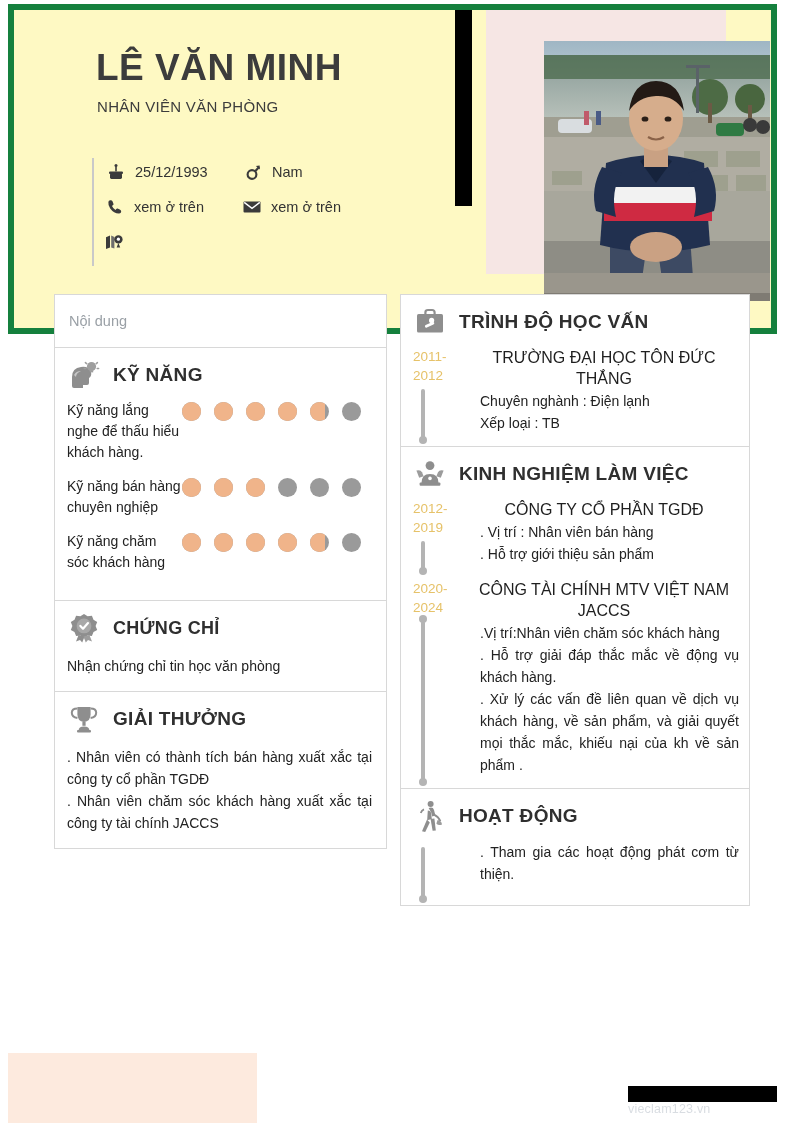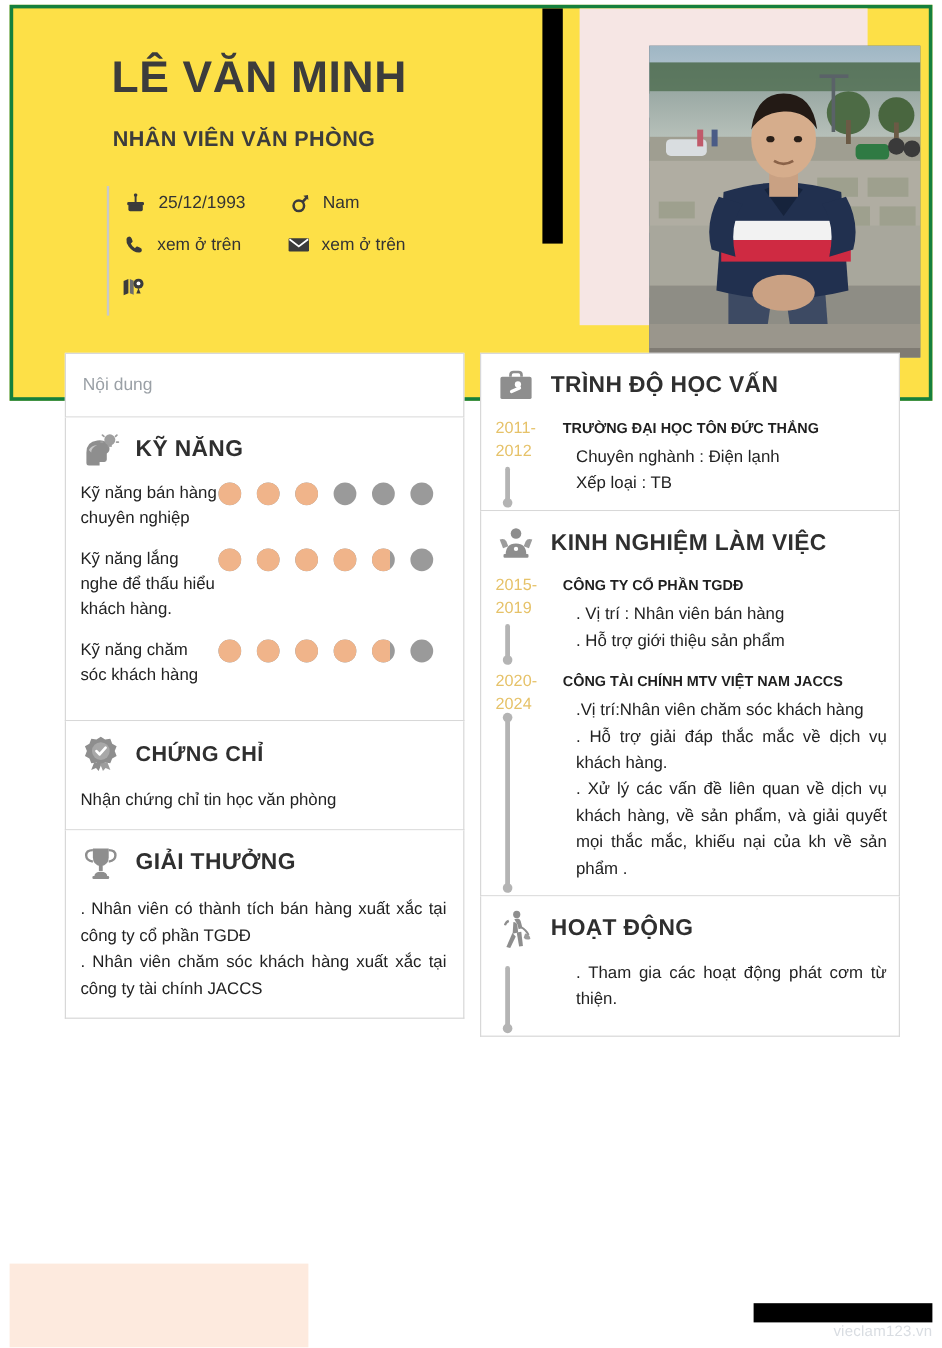--- a/index.html
+++ b/index.html
@@ -11,22 +11,22 @@
     position:relative;
   }
   .page{
     position:absolute;left:0;top:0;width:785px;height:1123px;
     background:#ffffff;
   }
 
   
   .header{
     position:absolute;left:8px;top:4px;width:769px;height:330px;
-    background:#fde047;
-    border:3px solid #15803d;
+    background:#fef9c3;
+    border:6px solid #15803d;
     box-sizing:border-box;
     overflow:hidden;
   }
   .hdr-blackbar{
     position:absolute;left:441px;top:-2px;width:17px;height:198px;
     background:#000000;
   }
   .hdr-pinkblock{
     position:absolute;left:472px;top:-2px;width:240px;height:266px;
     background:#f6e6e4;
@@ -37,22 +37,22 @@
     background:#6d7f8c;
   }
   .hdr-photo svg{display:block;}
 
   .name{
     position:absolute;left:82px;top:37px;
     font-size:37px;font-weight:bold;letter-spacing:.5px;
     color:#3c3c3c;white-space:nowrap;
   }
   .job-title{
-    position:absolute;left:83px;top:99px;
-    font-size:18px;font-weight:bold;letter-spacing:.3px;
+    position:absolute;left:83px;top:88px;
+    font-size:15px;font-weight:normal;letter-spacing:.3px;
     color:#3c3c3c;white-space:nowrap;
   }
   .contact-wrap{
     position:absolute;left:78px;top:148px;width:380px;
   }
   .contact-rule{
     position:absolute;left:78px;top:148px;width:2px;height:108px;
     background:#c9c9c9;
   }
   .c-row{position:relative;height:35px;}
@@ -136,38 +136,38 @@
     position:relative;
   }
   .tl-line:after{
     content:"";position:absolute;left:-2px;bottom:-4px;width:8px;height:8px;border-radius:50%;background:#b4b4b4;
   }
   .tl-line.topdot:before{
     content:"";position:absolute;left:-2px;top:-6px;width:8px;height:8px;border-radius:50%;background:#b4b4b4;
   }
   .tl-body{flex:1 1 auto;padding-left:10px;padding-bottom:6px;}
   .tl-org{
-    font-size:12px;font-weight:bold;color:#1f1f1f;line-height:21px;margin-bottom:1px;
+    font-size:16px;font-weight:normal;color:#1f1f1f;line-height:21px;margin-bottom:1px;text-align:center;
   }
   .tl-line-item{
     font-size:14px;line-height:22px;color:#222;text-align:justify;margin-left:11px;
   }
 
   
   .peach-block{
     position:absolute;left:8px;top:1053px;width:249px;height:70px;
     background:#fdeade;
   }
   .footer-bar{
     position:absolute;left:628px;top:1086px;width:149px;height:16px;
     background:#000000;
   }
   .watermark{
     position:absolute;left:628px;top:1102px;width:149px;
-    text-align:right;font-size:12.5px;color:#d9dde2;letter-spacing:.2px;
+    text-align:left;font-size:12.5px;color:#d9dde2;letter-spacing:.2px;
   }
 </style>
 </head>
 <body>
 
 <div class="page">
 
   <div class="header">
 
     <div class="hdr-blackbar"></div>
@@ -330,59 +330,59 @@
               <line x1="29.4" y1="1.6" x2="28.3" y2="2.6"></line>
               <line x1="16.2" y1="7.4" x2="17.6" y2="7.4"></line>
               <line x1="30.6" y1="7.4" x2="29.2" y2="7.4"></line>
             </g>
           </svg>
         </span>
         <span class="sec-title">KỸ NĂNG</span>
       </div>
       <div class="skills-body">
         <div class="skill-row">
+          <div class="skill-label">Kỹ năng lắng nghe để thấu hiểu khách hàng.</div>
+          <div class="skill-dots">
+            <span class="dot">
+                <span class="fill" style="width:100%"></span>
+              </span>
+            <span class="dot">
+                <span class="fill" style="width:100%"></span>
+              </span>
+            <span class="dot">
+                <span class="fill" style="width:100%"></span>
+              </span>
+            <span class="dot">
+                <span class="fill" style="width:100%"></span>
+              </span>
+            <span class="dot">
+                <span class="fill" style="width:80%"></span>
+              </span>
+            <span class="dot">
+                <span class="fill" style="width:0%"></span>
+              </span>
+          </div>
+        </div>
+        <div class="skill-row">
           <div class="skill-label">Kỹ năng bán hàng chuyên nghiệp</div>
           <div class="skill-dots">
             <span class="dot">
                 <span class="fill" style="width:100%"></span>
               </span>
             <span class="dot">
                 <span class="fill" style="width:100%"></span>
               </span>
             <span class="dot">
                 <span class="fill" style="width:100%"></span>
               </span>
             <span class="dot">
                 <span class="fill" style="width:0%"></span>
               </span>
             <span class="dot">
                 <span class="fill" style="width:0%"></span>
-              </span>
-            <span class="dot">
-                <span class="fill" style="width:0%"></span>
-              </span>
-          </div>
-        </div>
-        <div class="skill-row">
-          <div class="skill-label">Kỹ năng lắng nghe để thấu hiểu khách hàng.</div>
-          <div class="skill-dots">
-            <span class="dot">
-                <span class="fill" style="width:100%"></span>
-              </span>
-            <span class="dot">
-                <span class="fill" style="width:100%"></span>
-              </span>
-            <span class="dot">
-                <span class="fill" style="width:100%"></span>
-              </span>
-            <span class="dot">
-                <span class="fill" style="width:100%"></span>
-              </span>
-            <span class="dot">
-                <span class="fill" style="width:80%"></span>
               </span>
             <span class="dot">
                 <span class="fill" style="width:0%"></span>
               </span>
           </div>
         </div>
         <div class="skill-row">
           <div class="skill-label">Kỹ năng chăm sóc khách hàng</div>
           <div class="skill-dots">
             <span class="dot">
@@ -484,41 +484,41 @@
             <path d="M29.6 10.6 q-4-1.4-5.6 1.6 l-1.6 4 4.4 1.6 2.8-7.2Z" fill="#9c9c9c"></path>
             <rect x="5.6" y="22.6" width="20.8" height="3.2" rx="1" fill="#8e8e8e"></rect>
             <circle cx="16" cy="18.4" r="1.8" fill="#ffffff"></circle>
           </svg>
         </span>
         <span class="sec-title">KINH NGHIỆM LÀM VIỆC</span>
       </div>
 
       <div class="tl-entry">
         <div class="tl-left">
-          <span class="tl-date">2015-</span>
+          <span class="tl-date">2012-</span>
           <span class="tl-date">2019</span>
           <span class="tl-line"></span>
         </div>
         <div class="tl-body">
           <div class="tl-org">CÔNG TY CỔ PHẦN TGDĐ</div>
           <div class="tl-line-item">. Vị trí : Nhân viên bán hàng</div>
           <div class="tl-line-item">. Hỗ trợ giới thiệu sản phẩm</div>
         </div>
       </div>
 
       <div class="tl-entry">
         <div class="tl-left">
           <span class="tl-date">2020-</span>
           <span class="tl-date">2024</span>
           <span class="tl-line topdot"></span>
         </div>
         <div class="tl-body">
           <div class="tl-org">CÔNG TÀI CHÍNH MTV VIỆT NAM JACCS</div>
           <div class="tl-line-item">.Vị trí:Nhân viên chăm sóc khách hàng</div>
-          <div class="tl-line-item">. Hỗ trợ giải đáp thắc mắc về dịch vụ khách hàng.</div>
+          <div class="tl-line-item">. Hỗ trợ giải đáp thắc mắc về động vụ khách hàng.</div>
           <div class="tl-line-item">. Xử lý các vấn đề liên quan về dịch vụ khách hàng, về sản phẩm, và giải quyết mọi thắc mắc, khiếu nại của kh về sản phẩm .</div>
         </div>
       </div>
     </div>
 
     <div class="card">
       <div class="sec-head">
         <span class="sec-icon">
           <svg width="30" height="32" viewBox="0 0 30 32">
             <circle cx="15.6" cy="4" r="3" fill="#8e8e8e"></circle>

